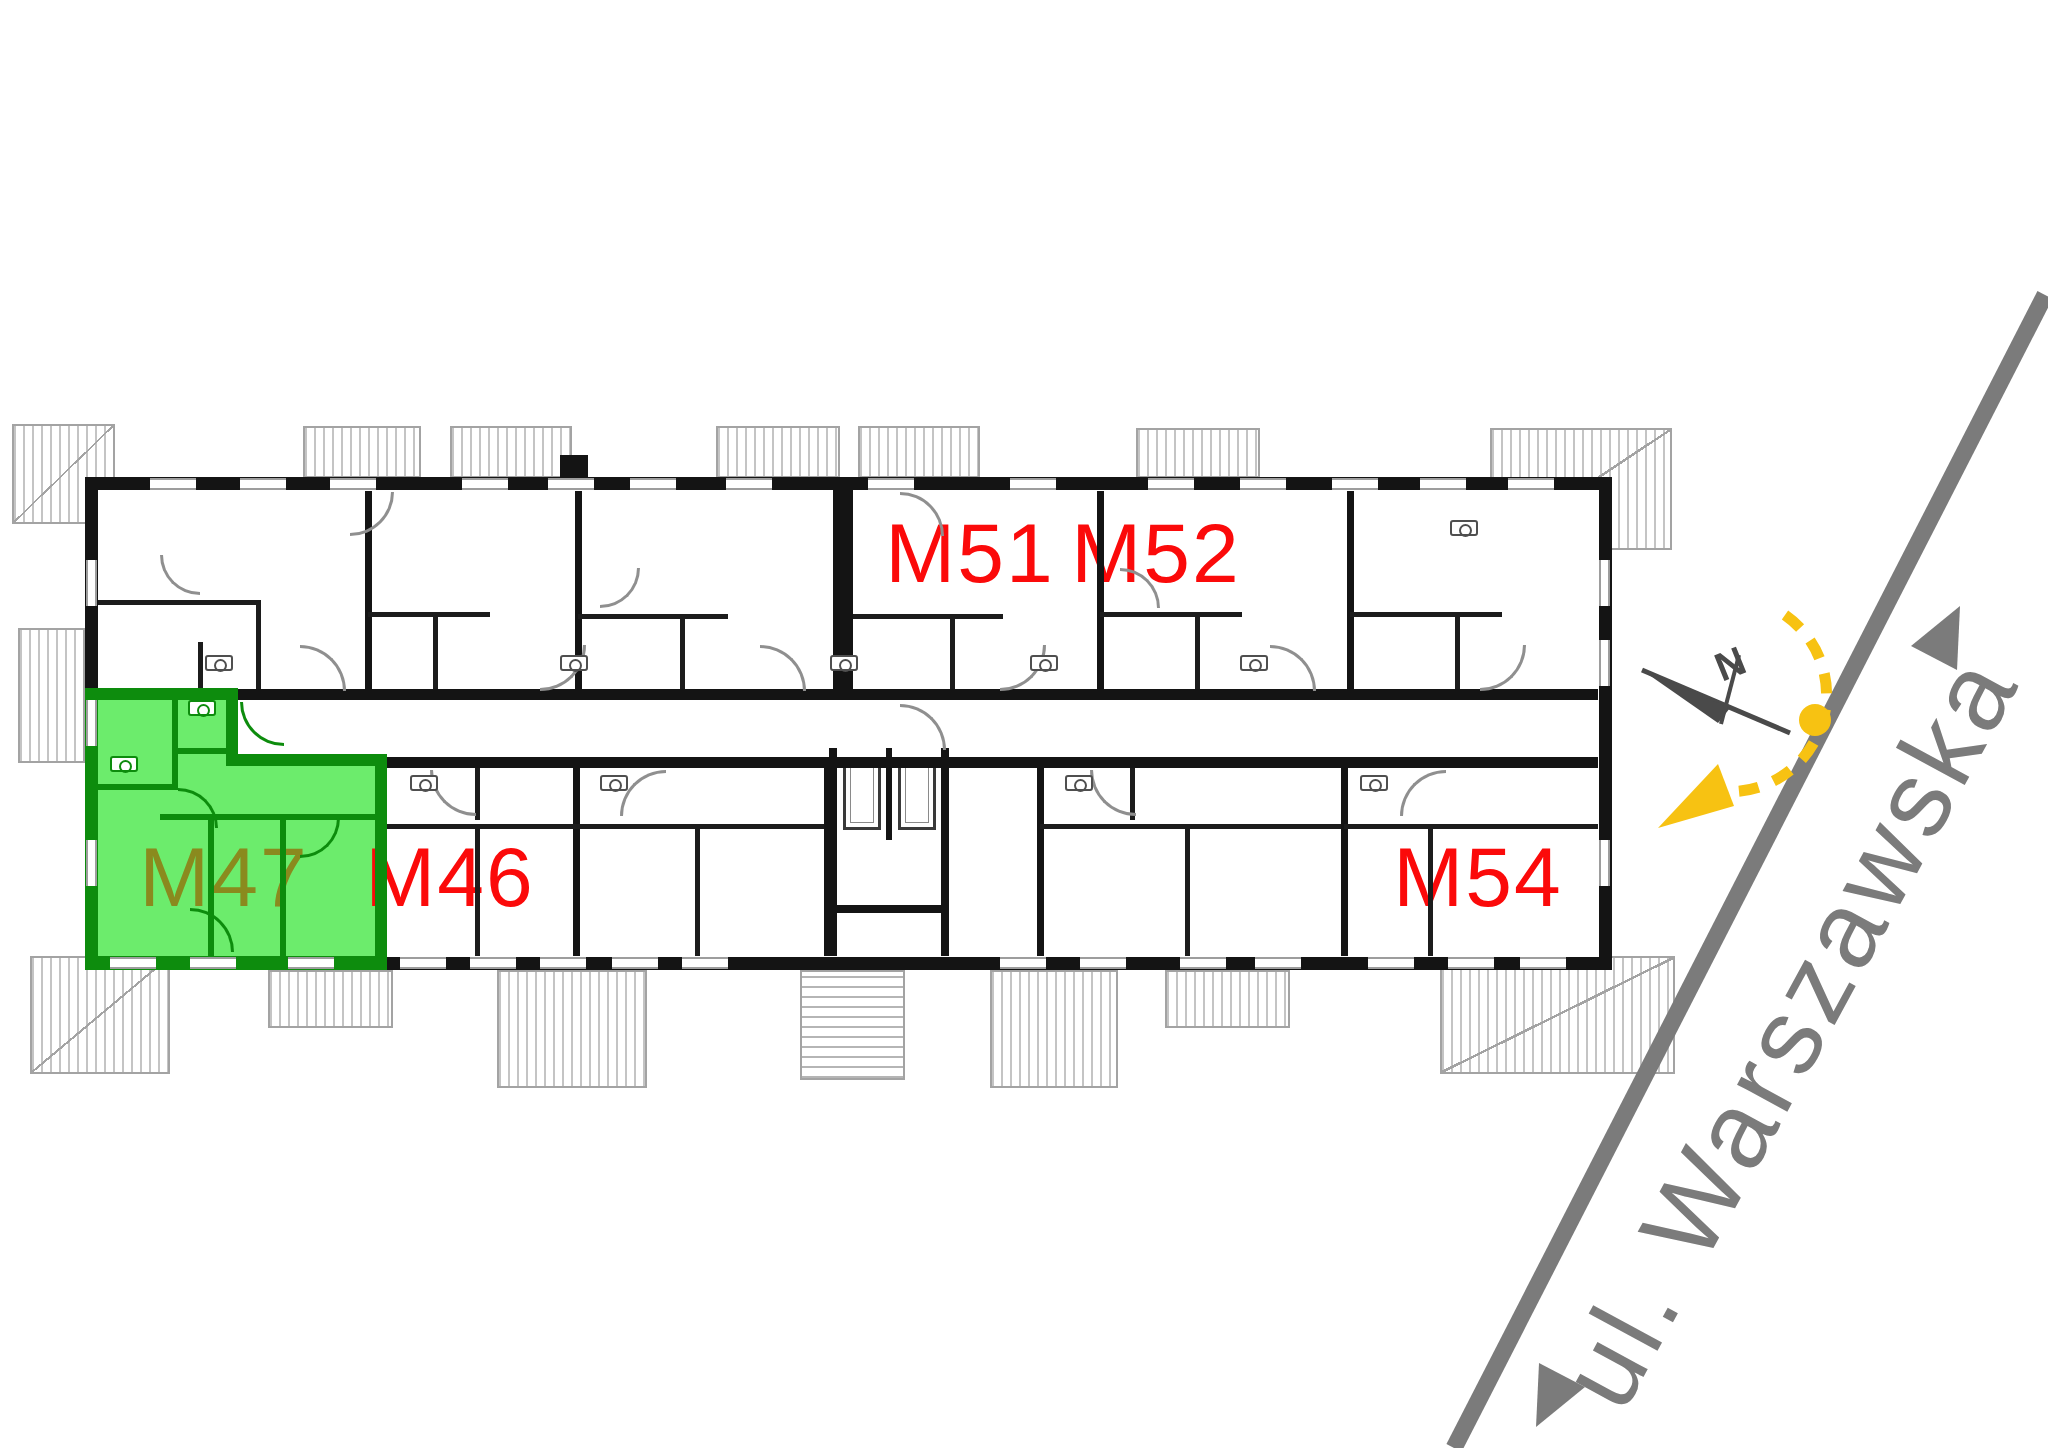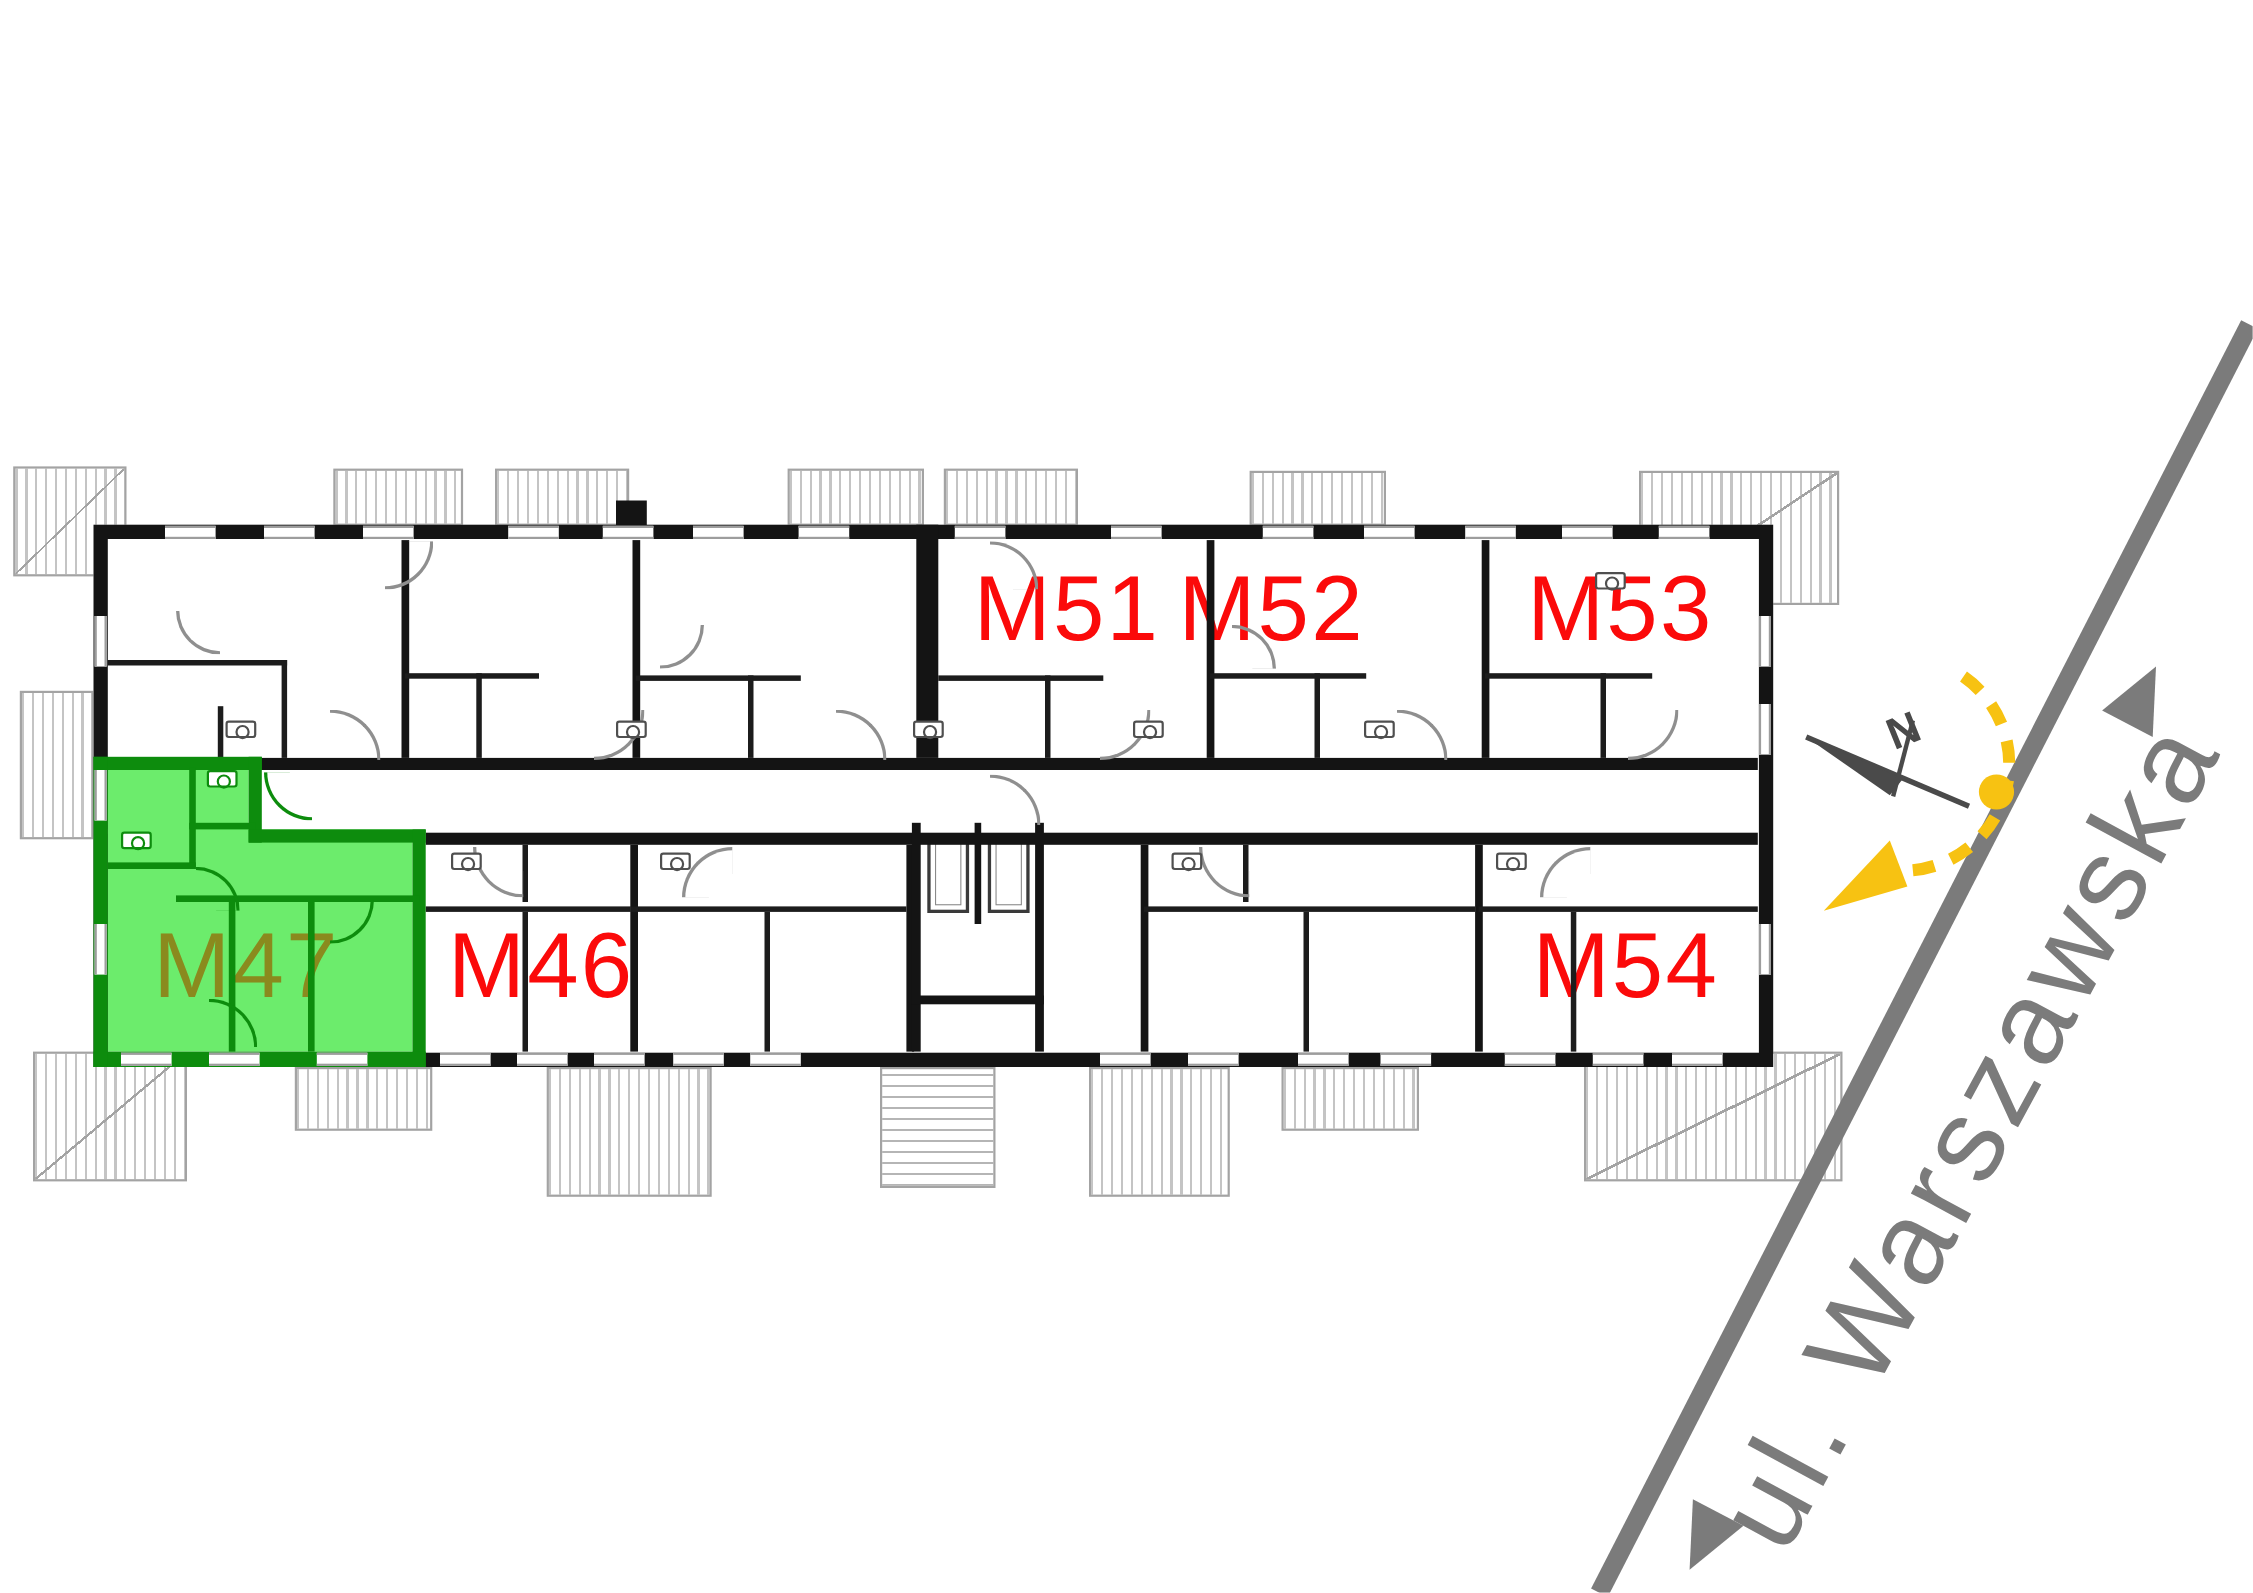--- a/index.html
+++ b/index.html
@@ -58,24 +58,23 @@
     <div class="outer"></div>
 
   <div class="greenfill" style="left:98px;top:698px;width:128px;height:60px"></div>
   <div class="greenfill" style="left:98px;top:754px;width:277px;height:202px"></div>
 
   <div class="lift" style="left:843px;top:758px;width:38px;height:72px"></div>
   <div class="lift" style="left:898px;top:758px;width:38px;height:72px"></div>
 
   <div class="apt-label" style="left:970px;top:553px">M51</div>
   <div class="apt-label" style="left:1156px;top:553px">M52</div>
-  <div class="apt-label" style="left:1473px;top:553px">M53</div>
 
   <div class="apt-label hl" style="left:224px;top:877px">M47</div>
-  <div class="apt-label" style="left:492px;top:877px">M46</div>
+  <div class="apt-label" style="left:450px;top:877px">M46</div>
   <div class="apt-label" style="left:1478px;top:877px">M54</div>
 
   <svg class="abs" style="left:1400px;top:250px" width="648" height="1198" viewBox="0 0 648 1198">
 
     <line x1="645" y1="45" x2="54" y2="1198" style="stroke:var(--c-street)" stroke-width="17"></line>
 
     <polygon points="560,356 557,420 511,396" style="fill:var(--c-street)"></polygon>
     <polygon points="136,1177 185,1137 139,1113" style="fill:var(--c-street)"></polygon>
 
     <text transform="translate(422,798) rotate(-61.5)" text-anchor="middle" font-size="108" letter-spacing="6" style="fill:var(--c-street)">ul. Warszawska</text>

